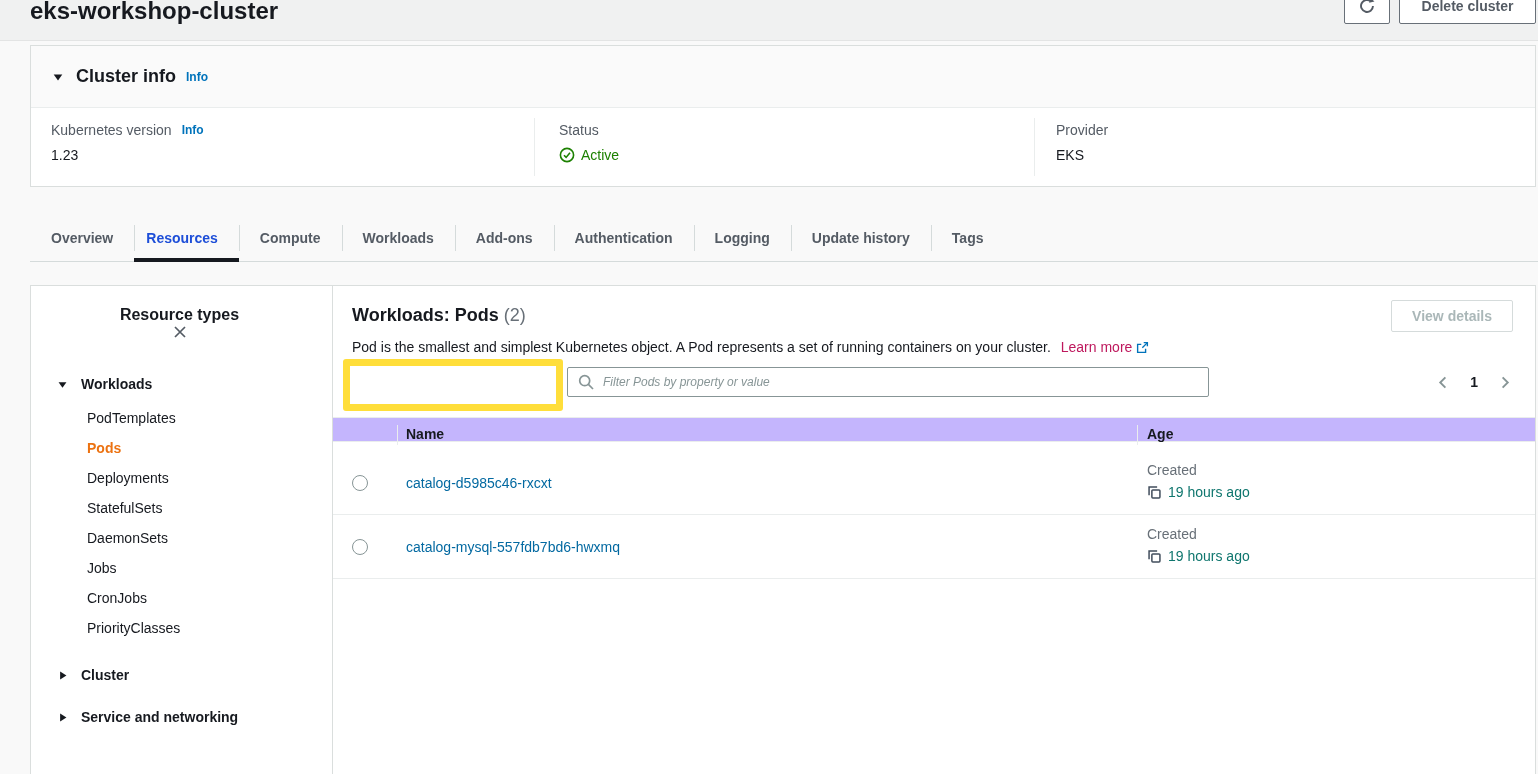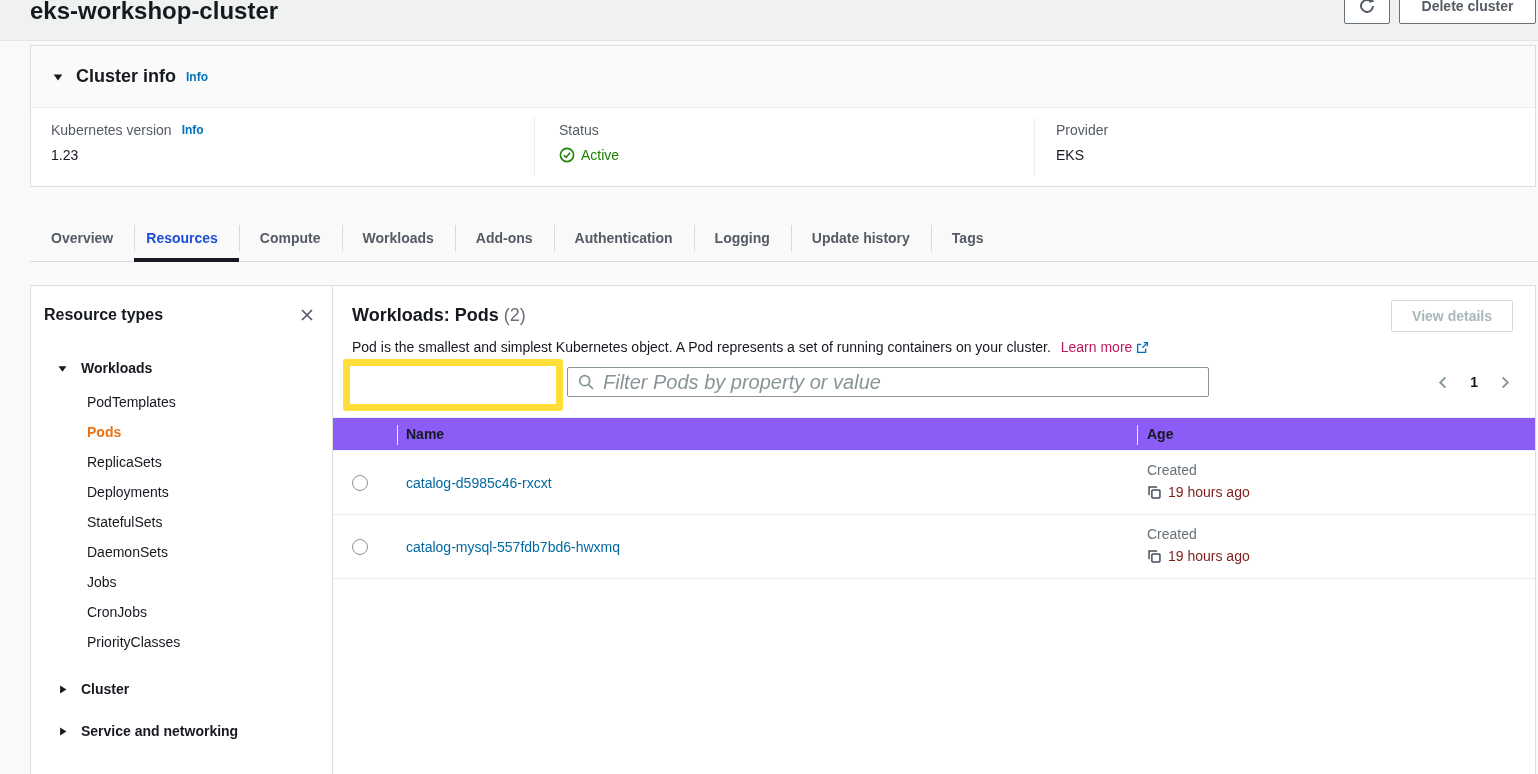--- a/index.html
+++ b/index.html
@@ -36,21 +36,21 @@
     display:flex; border-bottom:1px solid #d5dbdb; }
   .tab { position:relative; display:flex; align-items:center; padding:0 21px;
     font-size:14px; font-weight:bold; color:#545b64; cursor:pointer; white-space:nowrap; }
   .tab + .tab::before { content:""; position:absolute; left:0; top:10px; width:1px; height:26px; background:#d5dbdb; }
   .tab.active { color:#1d4ed8;padding-left:12px; }
   .tab.active::after { content:""; position:absolute; left:0; right:0; bottom:-1px; height:4px; background:#16191f; }
   
   .panel { position:absolute; left:30px; top:285px; width:1506px; height:495px;
     background:#fff; border:1px solid #dadedd; display:flex; }
   .sidebar { width:302px; border-right:1px solid #dadedd; padding:20px 12px 0 12px; position:relative; }
-  .sidebar-head { display:flex; align-items:center; justify-content:space-between; padding:0 5px 0 1px; }
+  .sidebar-head { display:flex; align-items:center; justify-content:space-between; padding:0 5px 0 1px;flex-direction:column; }
   .sidebar-title { font-size:16px; font-weight:bold; }
   .close-x { cursor:pointer; display:flex; }
   .tree { margin-top:34px; }
   .tree-group-head { display:flex; align-items:center; gap:13px; font-size:14px; font-weight:bold;
     padding-left:14px; cursor:pointer; line-height:20px; }
   .tree-items { margin:9px 0 0 44px; }
   .tree-item { font-size:14px; color:#16191f; line-height:30px; cursor:pointer; }
   .tree-item.active { color:#ec7211; font-weight:bold; }
   .tree-group-head.collapsed { margin-top:22px; }
   
@@ -64,40 +64,40 @@
   .learn-more { color:#be185d; cursor:pointer; margin-left:6px; }
   .ext-icon { display:inline-block; vertical-align:-2px; margin-left:4px; }
   
   .highlight-box { position:absolute; left:10px; top:73px; width:220px; height:52px;
     border:7px solid #ffde3a; border-radius:3px; pointer-events:none; z-index:2; }
   .dropdown { position:absolute; left:19px; top:81px; width:200px; height:30px; background:#fff;
     border:1px solid #879596; border-radius:2px; display:flex; align-items:center; justify-content:space-between;
     padding:0 12px; font-size:14px; cursor:pointer; z-index:3; }
   .search-box { position:absolute; left:234px; top:81px; width:642px; height:30px; background:#fff;
     border:1px solid #879596; border-radius:2px; display:flex; align-items:center; gap:9px; padding:0 10px; }
-  .search-box input { border:none; outline:none; flex:1; font-size:20px; font-style:italic;
+  .search-box input { border:none; outline:none; flex:1; font-size:12px; font-style:italic;
     font-family:"Liberation Sans", sans-serif; color:#16191f; background:transparent; }
   .search-box input::placeholder { color:#879596; font-style:italic; }
   .pagination { position:absolute; right:23px; top:81px; height:30px; display:flex; align-items:center; gap:19px; }
   .page-num { font-size:14px; font-weight:bold; color:#16191f; }
   .page-chev { display:flex; cursor:pointer; }
   
-  .table-header { position:absolute; left:0; right:0; top:131px; height:34px; background:#8b5cf6;
+  .table-header { position:absolute; left:0; right:0; top:131px; height:25px; background:#c4b5fd;
     border-top:1px solid #eaeded; border-bottom:1px solid #eaeded; }
   .th { position:absolute; top:8px; font-size:14px; font-weight:bold; color:#16191f; }
   .th-name { left:73px; } .th-age { left:814px; }
   .th-div { position:absolute; top:7px; width:1px; height:20px; background:#eaeded; }
   .row { position:absolute; left:0; right:0; height:64px; border-bottom:1px solid #eaeded; background:#fff; }
   .row1 { top:165px; } .row2 { top:229px; }
   .radio { position:absolute; left:19px; top:24px; width:16px; height:16px; border:1px solid #879596;
     border-radius:50%; background:#fff; cursor:pointer; }
   .pod-link { position:absolute; left:73px; top:24px; font-size:14px; color:#0369a1; cursor:pointer; text-decoration:none; }
   .age-cell { position:absolute; left:814px; top:11px; }
   .age-label { font-size:14px; color:#687078; }
-  .age-value { margin-top:6px; display:flex; align-items:center; gap:6px; font-size:14px; color:#7f1d1d; }
+  .age-value { margin-top:6px; display:flex; align-items:center; gap:6px; font-size:14px; color:#0f766e; }
   svg { display:block; }
 </style>
 </head>
 <body>
 
 <div class="top-band">
   <h1 class="page-title">eks-workshop-cluster</h1>
   <button class="btn btn-refresh">
     <span>
       <svg width="18" height="18" viewBox="0 0 16 16">
@@ -176,21 +176,20 @@
         <span>
           <svg width="11" height="11" viewBox="0 0 14 14">
               <polygon points="2,4 12,4 7,11" fill="#16191f"></polygon>
             </svg>
         </span>
         <span>Workloads</span>
       </div>
       <div class="tree-items">
         <div class="tree-item">PodTemplates</div>
         <div class="tree-item active">Pods</div>
-        <div class="tree-item">ReplicaSets</div>
         <div class="tree-item">Deployments</div>
         <div class="tree-item">StatefulSets</div>
         <div class="tree-item">DaemonSets</div>
         <div class="tree-item">Jobs</div>
         <div class="tree-item">CronJobs</div>
         <div class="tree-item">PriorityClasses</div>
       </div>
       <div class="tree-group-head collapsed">
         <span>
           <svg width="11" height="11" viewBox="0 0 14 14">

